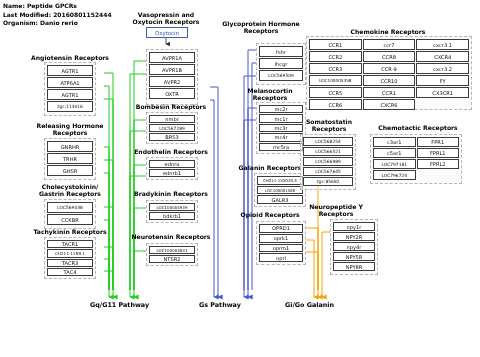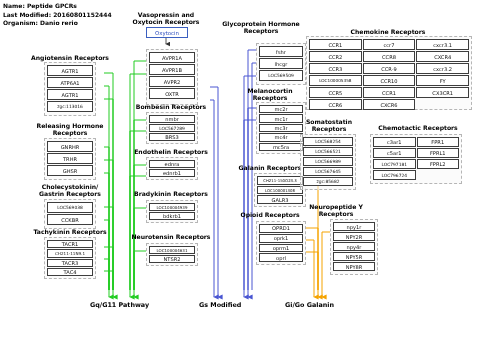--- a/index.html
+++ b/index.html
@@ -280,16 +280,16 @@
 Receptors</div>
   <div class="group col" style="left:330px;top:219px;width:48px;height:56px;gap:1px;">
     <div class="gene" style="height:9px;">npy1r</div>
     <div class="gene" style="height:9px;">NPY2R</div>
     <div class="gene" style="height:9px;">npy4r</div>
     <div class="gene" style="height:9px;">NPY5R</div>
     <div class="gene" style="height:9px;">NPY8R</div>
   </div>
 
   <div class="pathlabel" style="left:90px;top:301px;">Gq/G11 Pathway</div>
-  <div class="pathlabel" style="left:199px;top:301px;">Gs Modified</div>
+  <div class="pathlabel" style="left:199px;top:301px;">Gs Pathway</div>
   <div class="pathlabel" style="left:285px;top:301px;">Gi/Go Galanin</div>
 
 </div>
 
 </body></html>

